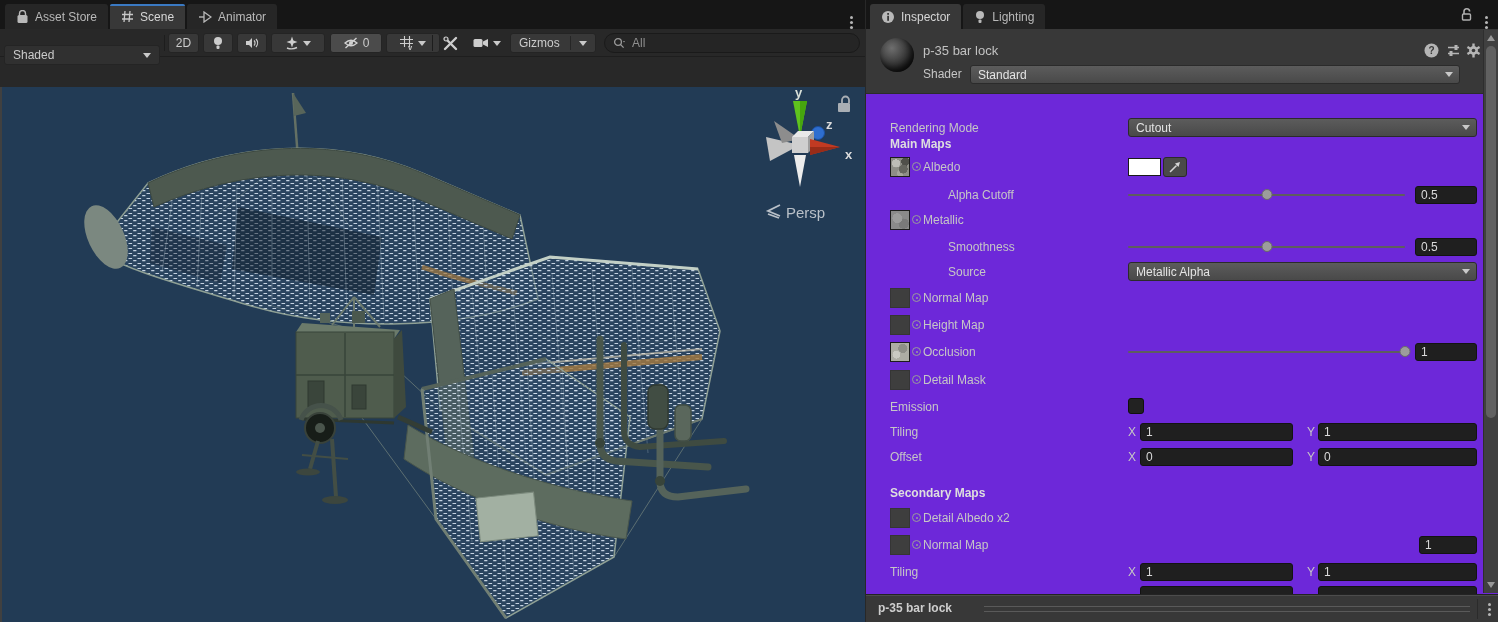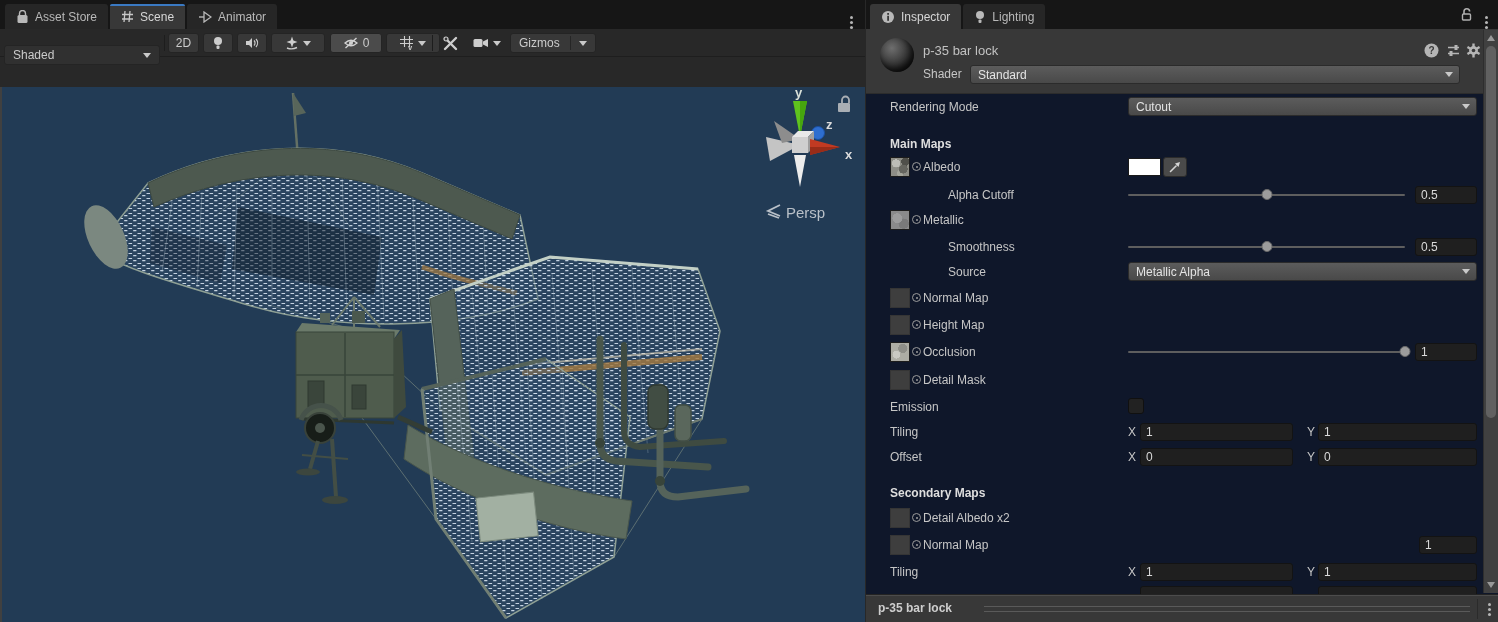--- a/index.html
+++ b/index.html
@@ -26,21 +26,21 @@
 
   .breadcrumb { position:absolute; top:57px; left:0; width:865px; height:30px; background:#4f4f4f; display:flex; align-items:center; gap:8px; padding:0 9px; }
   .bc-name { color:#f0f0f0; font-weight:bold; }
   .bc-sep { color:#8b8b8b; }
   .autosave { margin-left:auto; display:flex; align-items:center; gap:6px; color:#e3e3e3; }
 
   .viewport { position:absolute; top:87px; left:0; width:865px; height:535px; background:#223b55; border-left:2px solid #404040; }
   .viewport svg { position:absolute; inset:0; }
 
   
-  .panel-right { position:absolute; left:866px; top:0; width:632px; height:622px; background:#0f172a; }
+  .panel-right { position:absolute; left:866px; top:0; width:632px; height:622px; background:#6d28d9; }
   .insp-header { position:absolute; top:29px; left:0; width:632px; height:65px; background:#383838; border-bottom:1px solid #2c2c2c; }
   .mat-sphere { position:absolute; left:14px; top:9px; width:34px; height:34px; border-radius:50%;
     background:radial-gradient(circle at 35% 30%, #6e6e6e 0%, #3c3c3c 45%, #181818 85%);
     box-shadow:inset -3px -4px 6px rgba(0,0,0,.7); }
   .mat-title { position:absolute; left:57px; top:14px; font-size:13px; color:#c2c2c2; }
   .hicon { position:absolute; top:14px; }
   .insp-body { position:absolute; top:94px; left:0; width:617px; height:500px; overflow:hidden; }
   .irow { position:absolute; left:0; width:611px; height:20px; }
   .lab  { position:absolute; left:24px; top:3px; color:#c6c6c6; white-space:nowrap; }
   .lab2 { position:absolute; left:82px; top:3px; color:#c6c6c6; white-space:nowrap; }
@@ -166,20 +166,28 @@
           <rect x="0.5" y="2" width="9" height="8" rx="1.5" fill="#cdcdcd"></rect>
           <path d="M10,4.5 L15,2 V10 L10,7.5 Z" fill="#cdcdcd"></path>
         </svg>
         <span class="dd-arrow"></span>
       </div>
       <div class="tctl" style="left:510px; width:86px; justify-content:flex-start; padding:0 8px;">
         <span>Gizmos</span>
         <span style="position:absolute; right:24px; width:1px; height:14px; background:#262626;"></span>
         <span class="dd-arrow" style="position:absolute; right:8px;"></span>
       </div>
+      <div class="searchbox">
+        <svg class="ic" width="13" height="13" viewBox="0 0 13 13">
+          <circle cx="5" cy="5" r="3.4" fill="none" stroke="#9a9a9a" stroke-width="1.3"></circle>
+          <path d="M7.6,7.6 L10.6,10.6" stroke="#9a9a9a" stroke-width="1.3"></path>
+          <path d="M10,4 l2,0 -1,1.6 Z" fill="#9a9a9a"></path>
+        </svg>
+        <span>All</span>
+      </div>
     </div>
 
 
     <div class="viewport">
       <svg viewBox="0 0 861 533" width="861" height="533">
         <defs>
           <pattern id="mesh" width="9" height="5" patternUnits="userSpaceOnUse">
             <rect width="9" height="5" fill="#34506e" fill-opacity="0.42"></rect>
             <path d="M0.5,1.5 h3.6 M5.2,3.6 h3.2" stroke="#dbe7f3" stroke-width="1.05" stroke-opacity="0.88" fill="none"></path>
           </pattern>
@@ -344,21 +352,21 @@
       </svg>
       <span class="lab3" style="top:38px; color:#c6c6c6;">Shader</span>
       <div class="dd" style="left:104px; top:36px; width:490px;">
         <span>Standard</span>
         <span class="dd-arrow"></span>
       </div>
     </div>
 
     <div class="insp-body">
 
-      <div class="irow" style="top:3px;text-decoration:underline;">
+      <div class="irow" style="top:24px;text-decoration:underline;">
         <span class="lab">Rendering Mode</span>
         <div class="dd" style="left:262px; top:0; width:349px;">
           <span>Cutout</span>
           <span class="dd-arrow"></span>
         </div>
       </div>
 
       <div class="irow" style="top:40px;">
         <span class="hdr">Main Maps</span>
       </div>

